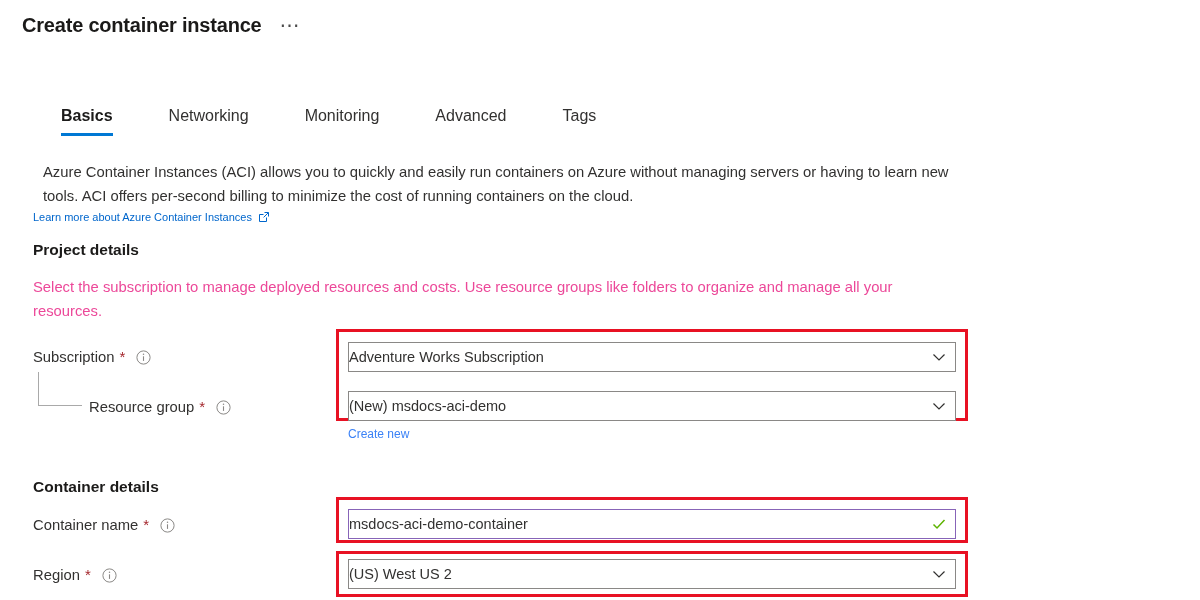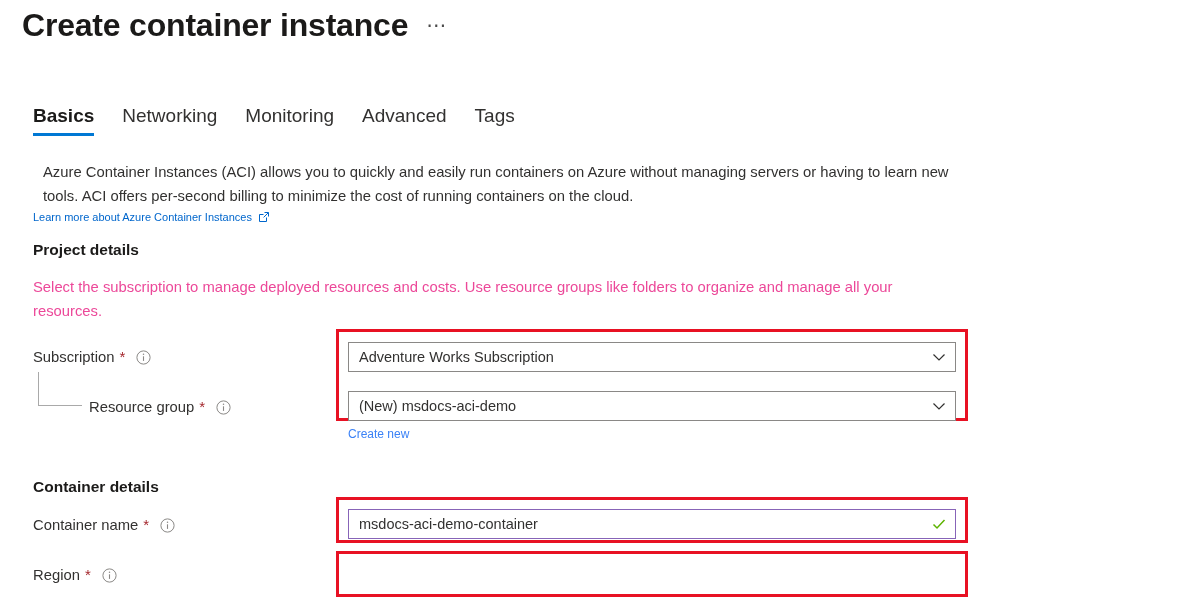--- a/index.html
+++ b/index.html
@@ -25,21 +25,21 @@
   
   .title-row {
     position: absolute;
     left: 22px;
     top: 6px;
     display: flex;
     align-items: center;
     gap: 14px;
   }
   .page-title {
-    font-size: 32px;
+    font-size: 20px;
     font-weight: bold;
     color: #1b1a19;
     letter-spacing: -0.2px;
     line-height: 38px;
     white-space: nowrap;
     text-align: center;
   }
   .more-menu {
     font-size: 20px;
     color: #4a4a4a;
@@ -53,26 +53,27 @@
   .tabs {
     position: absolute;
     left: 33px;
     top: 106px;
     display: flex;
     align-items: flex-end;
     gap: 0;
   }
   .tab {
     position: relative;
-    font-size: 19px;
+    font-size: 16px;
     color: #323130;
     padding: 0 14px 10px 14px;
     cursor: pointer;
     white-space: nowrap;
     line-height: 20px;
+    margin-left: 28px;
   }
   .tab:first-child { padding-left: 0; }
   .tab.active {
     font-weight: bold;
     color: #1b1a19;
   }
   .tab.active::after {
     content: "";
     position: absolute;
     left: 0;
@@ -179,21 +180,21 @@
   #highlight-region    { left: 336px; top: 551px; width: 632px; height: 46px; }
 
   
   .control {
     position: absolute;
     height: 30px;
     background: #ffffff;
     border: 1px solid #8a8886;
     display: flex;
     align-items: center;
-    padding: 0 8px 0 10px;
+    padding: 0 8px 0 0;
     font-size: 14.5px;
     color: #323130;
     cursor: pointer;
   }
   .control .value {
     flex: 1;
     line-height: 28px;
     white-space: nowrap;
     overflow: hidden;
     text-overflow: ellipsis;
@@ -332,14 +333,22 @@
 
   <div class="control validated" id="input-container-name">
     <span class="value">msdocs-aci-demo-container</span>
     <span class="checkmark">
       <svg width="16" height="16" viewBox="0 0 16 16">
         <path d="M2.5 8.5 L6 12 L13.5 4" fill="none" stroke="#5db300" stroke-width="1.5"></path>
       </svg>
     </span>
   </div>
 
+  <div class="control" id="input-region">
+    <span class="value">(US) West US 2</span>
+    <span class="chevron">
+      <svg width="16" height="16" viewBox="0 0 16 16">
+        <path d="M2.5 5.5 L8 11 L13.5 5.5" fill="none" stroke="#323130" stroke-width="1.2"></path>
+      </svg>
+    </span>
+  </div>
 
 </div>
 
 </body></html>

